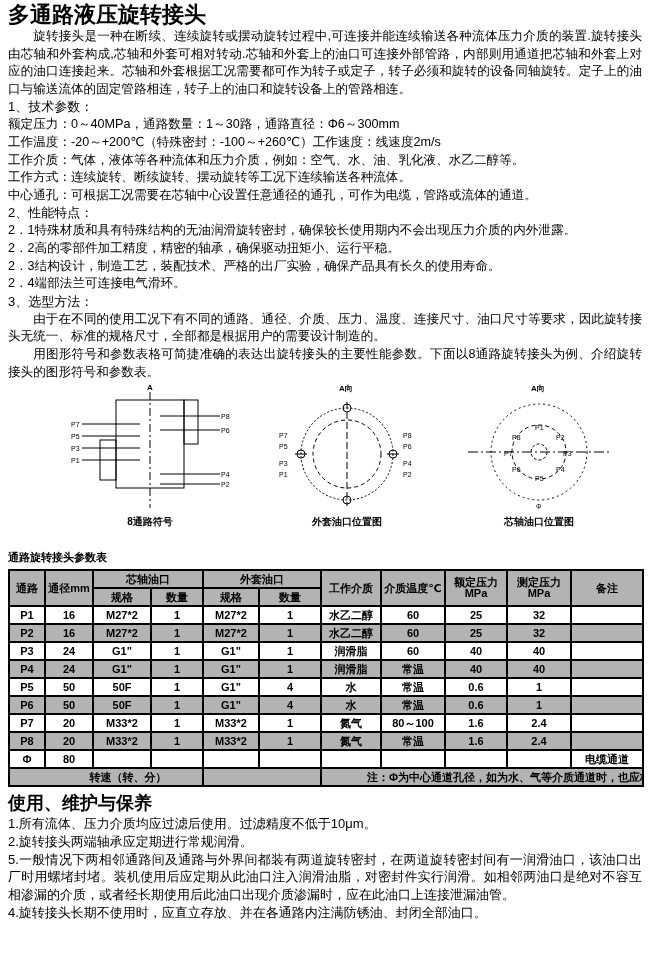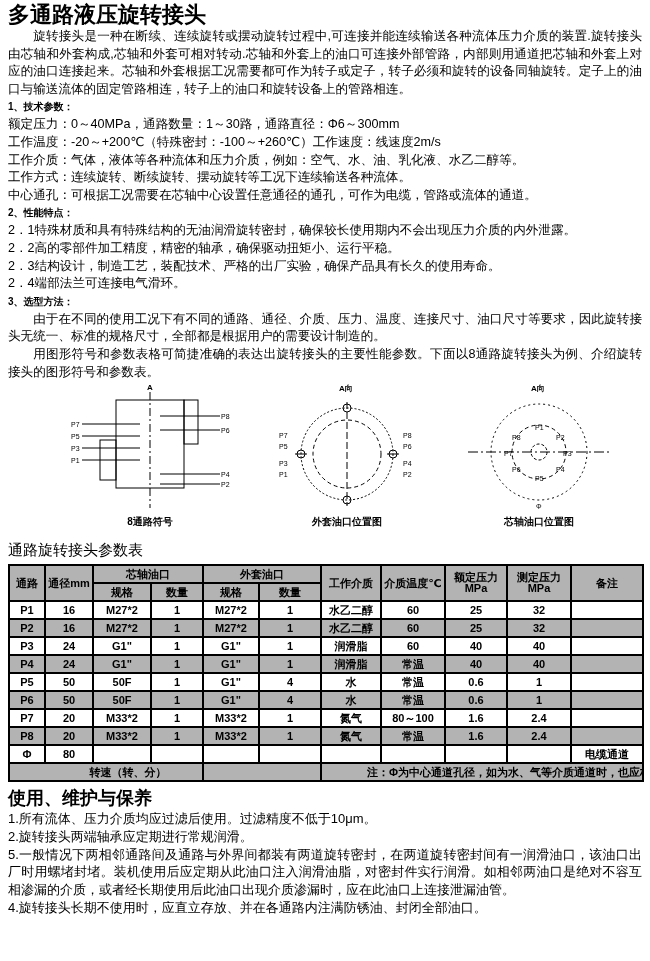--- a/index.html
+++ b/index.html
@@ -6,32 +6,32 @@
   html,body { margin:0; padding:0; }
   body {
     width:650px; height:961px; background:#ffffff; color:#000;
     font-family:"Liberation Sans","DejaVu Sans",sans-serif;
     overflow:hidden;
   }
   .page { padding:5px 8px 0 8px; }
   .doc-title { font-size:22px; font-weight:bold; margin:0 0 3px 0; line-height:20px; }
   p.body-text { margin:0; font-size:12.6px; line-height:17.6px; text-align:justify; font-weight:500; }
   .indent { text-indent:2em; }
-  .sec-heading { font-size:10px; font-weight:bold; line-height:18px; margin:0; }
+  .sec-heading { font-size:13px; font-weight:normal; line-height:18px; margin:0; }
   .param-line { font-size:12.6px; line-height:17.6px; font-weight:500; }
   
   .figures { display:flex; justify-content:space-between; align-items:flex-end;
              padding:4px 28px 0 62px; height:148px; }
   .figure { text-align:center; }
   .figure svg { display:block; margin:0 auto; }
   .fig-caption { font-size:10px; font-weight:bold; margin-top:1px; }
   .svg-label { font-size:7px; font-family:"Liberation Sans",sans-serif; }
   .svg-view { font-size:8px; font-weight:bold; font-family:"Liberation Sans",sans-serif; }
   
-  .table-title { font-size:15px; font-weight:normal; margin:12px 0 4px 0; }
+  .table-title { font-size:11px; font-weight:bold; margin:21px 0 4px 0; }
   table.params {
     border-collapse:collapse; width:634px; table-layout:fixed;
     font-size:11px; font-weight:bold;border-radius:17px;
   }
   table.params th, table.params td {
     border:2px solid #000; height:18px; padding:0 1px;
     text-align:center; vertical-align:middle; overflow:hidden; white-space:nowrap;
   }
   table.params thead th { background:#b3b3b3; line-height:11px; }
   table.params tr.shaded td { background:#b3b3b3; }

